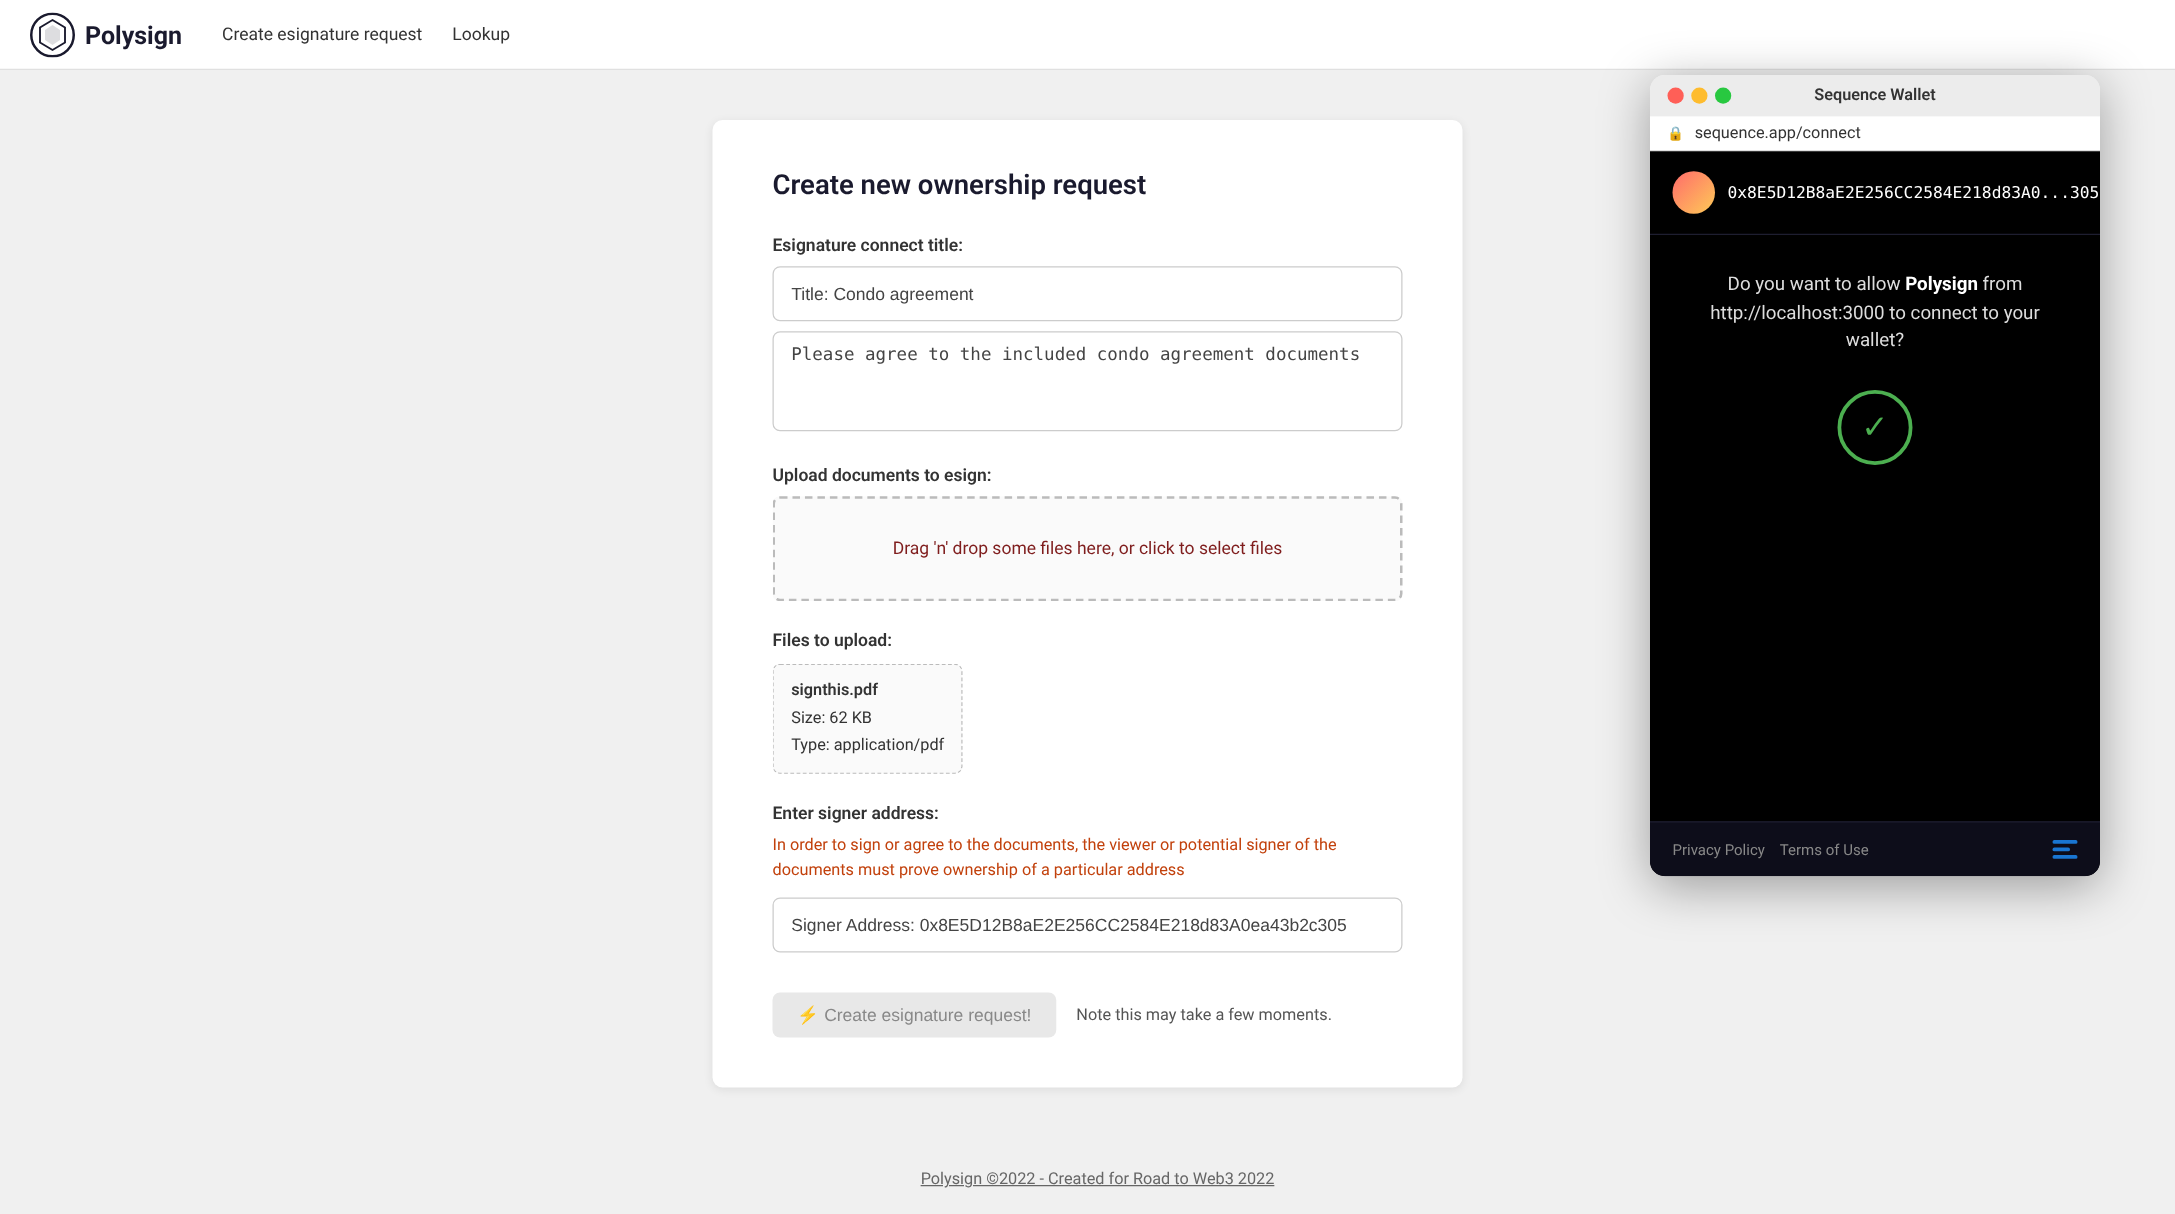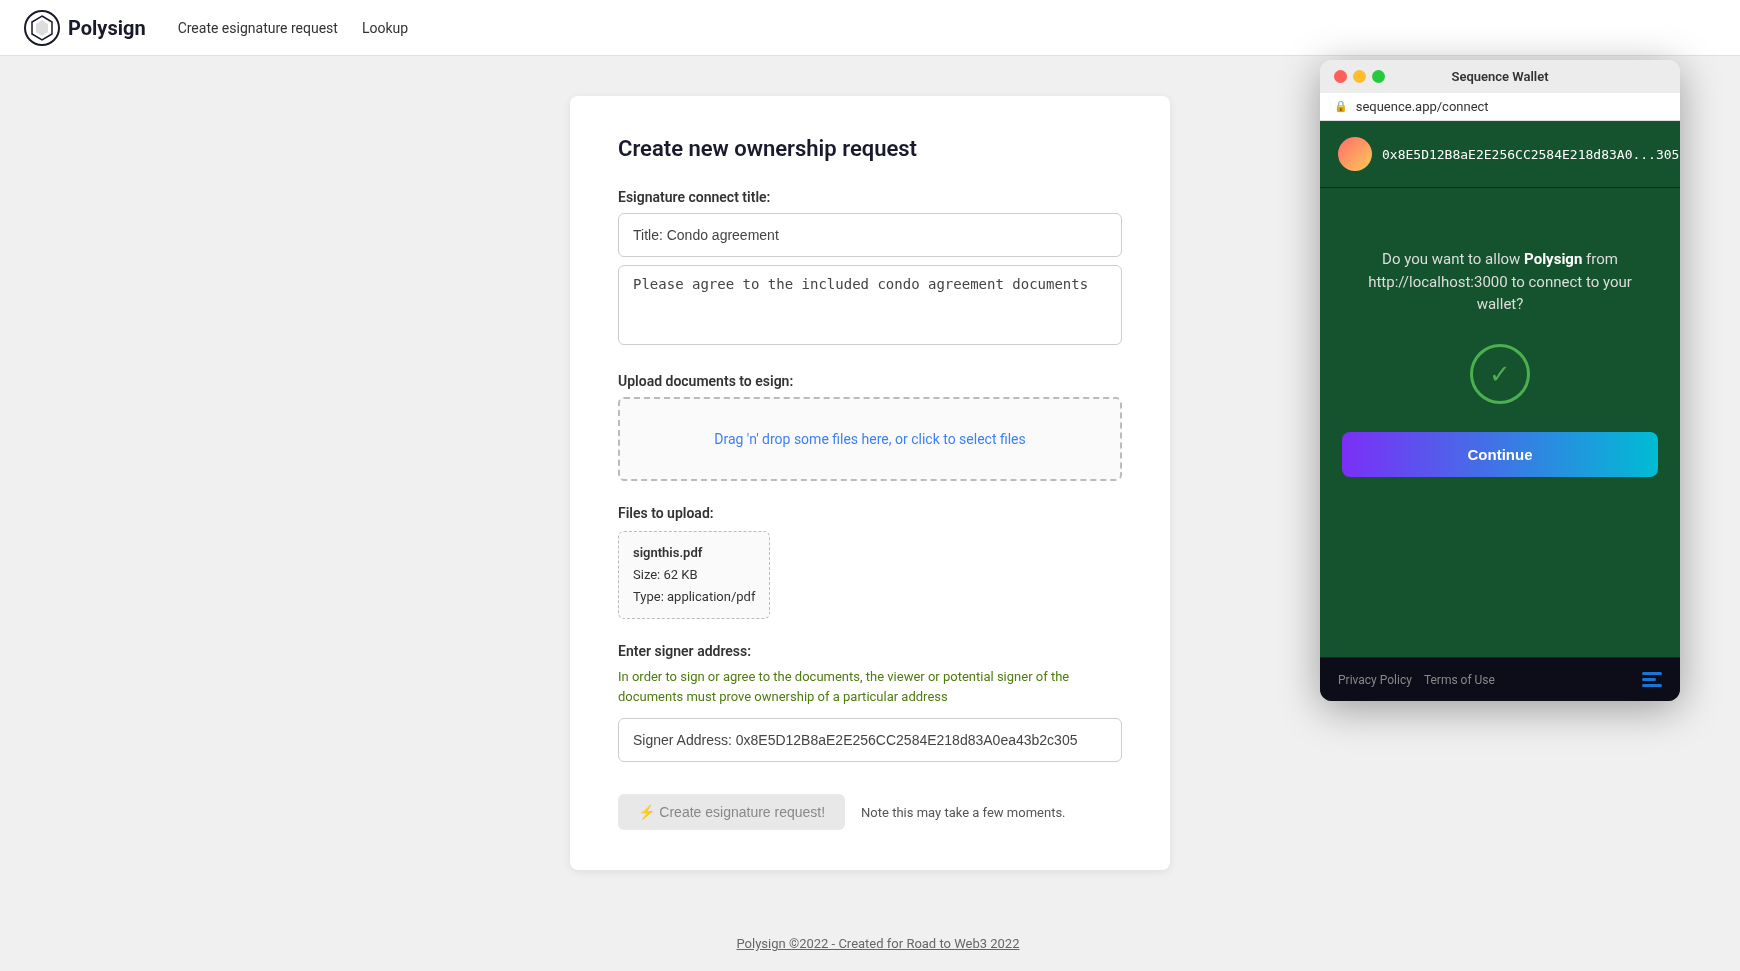--- a/index.html
+++ b/index.html
@@ -88,21 +88,21 @@
     .title-input { height: 44px; margin-bottom: 8px; }
     .desc-input { height: 80px; }
     .field-group { margin-bottom: 24px; }
 
     
     .upload-zone {
       border: 2px dashed #bbb;
       border-radius: 6px;
       padding: 32px;
       text-align: center;
-      color: #3b82f6;
+      color: #7f1d1d;
       font-size: 14px;
       cursor: pointer;
       background: #fafafa;
     }
 
     
     .files-label {
       font-size: 14px;
       font-weight: 600;
       color: #333;
@@ -116,21 +116,21 @@
       font-size: 13px;
       color: #333;
       line-height: 1.7;
       background: #fafafa;
     }
     .file-item .file-name { font-weight: 600; }
 
     
     .signer-desc {
       font-size: 13px;
-      color: #4d7c0f;
+      color: #c2410c;
       margin-bottom: 12px;
       line-height: 1.5;
     }
 
     
     .submit-row {
       display: flex;
       align-items: center;
       gap: 16px;
       margin-top: 24px;
@@ -224,27 +224,26 @@
     }
     .lock-icon { font-size: 11px; color: #666; }
     .address-text {
       font-size: 13px;
       color: #333;
       flex: 1;
     }
 
     
     .wallet-body {
-      background: #14532d;
+      background: #000000;
       color: #fff;
       flex: 1;
       display: flex;
       flex-direction: column;
       min-height: 580px;
-      gap: 32px;
     }
 
     
     .account-header {
       display: flex;
       align-items: center;
       padding: 16px 18px;
       border-bottom: 1px solid #1e1e30;
       gap: 10px;
     }
@@ -439,21 +438,20 @@
         <p class="wallet-question">
           Do you want to allow <strong>Polysign</strong> from<br>
           http://localhost:3000 to connect to your<br>
           wallet?
         </p>
 
         <div class="check-circle">
           <span class="check-mark">✓</span>
         </div>
 
-        <button class="btn-continue">Continue</button>
       </div>
 
       <div class="wallet-footer">
         <div class="wallet-footer-links">
           <a class="wallet-footer-link">Privacy Policy</a>
           <a class="wallet-footer-link">Terms of Use</a>
         </div>
         <div class="wallet-menu-icon">
           <div class="menu-line"></div>
           <div class="menu-line"></div>

